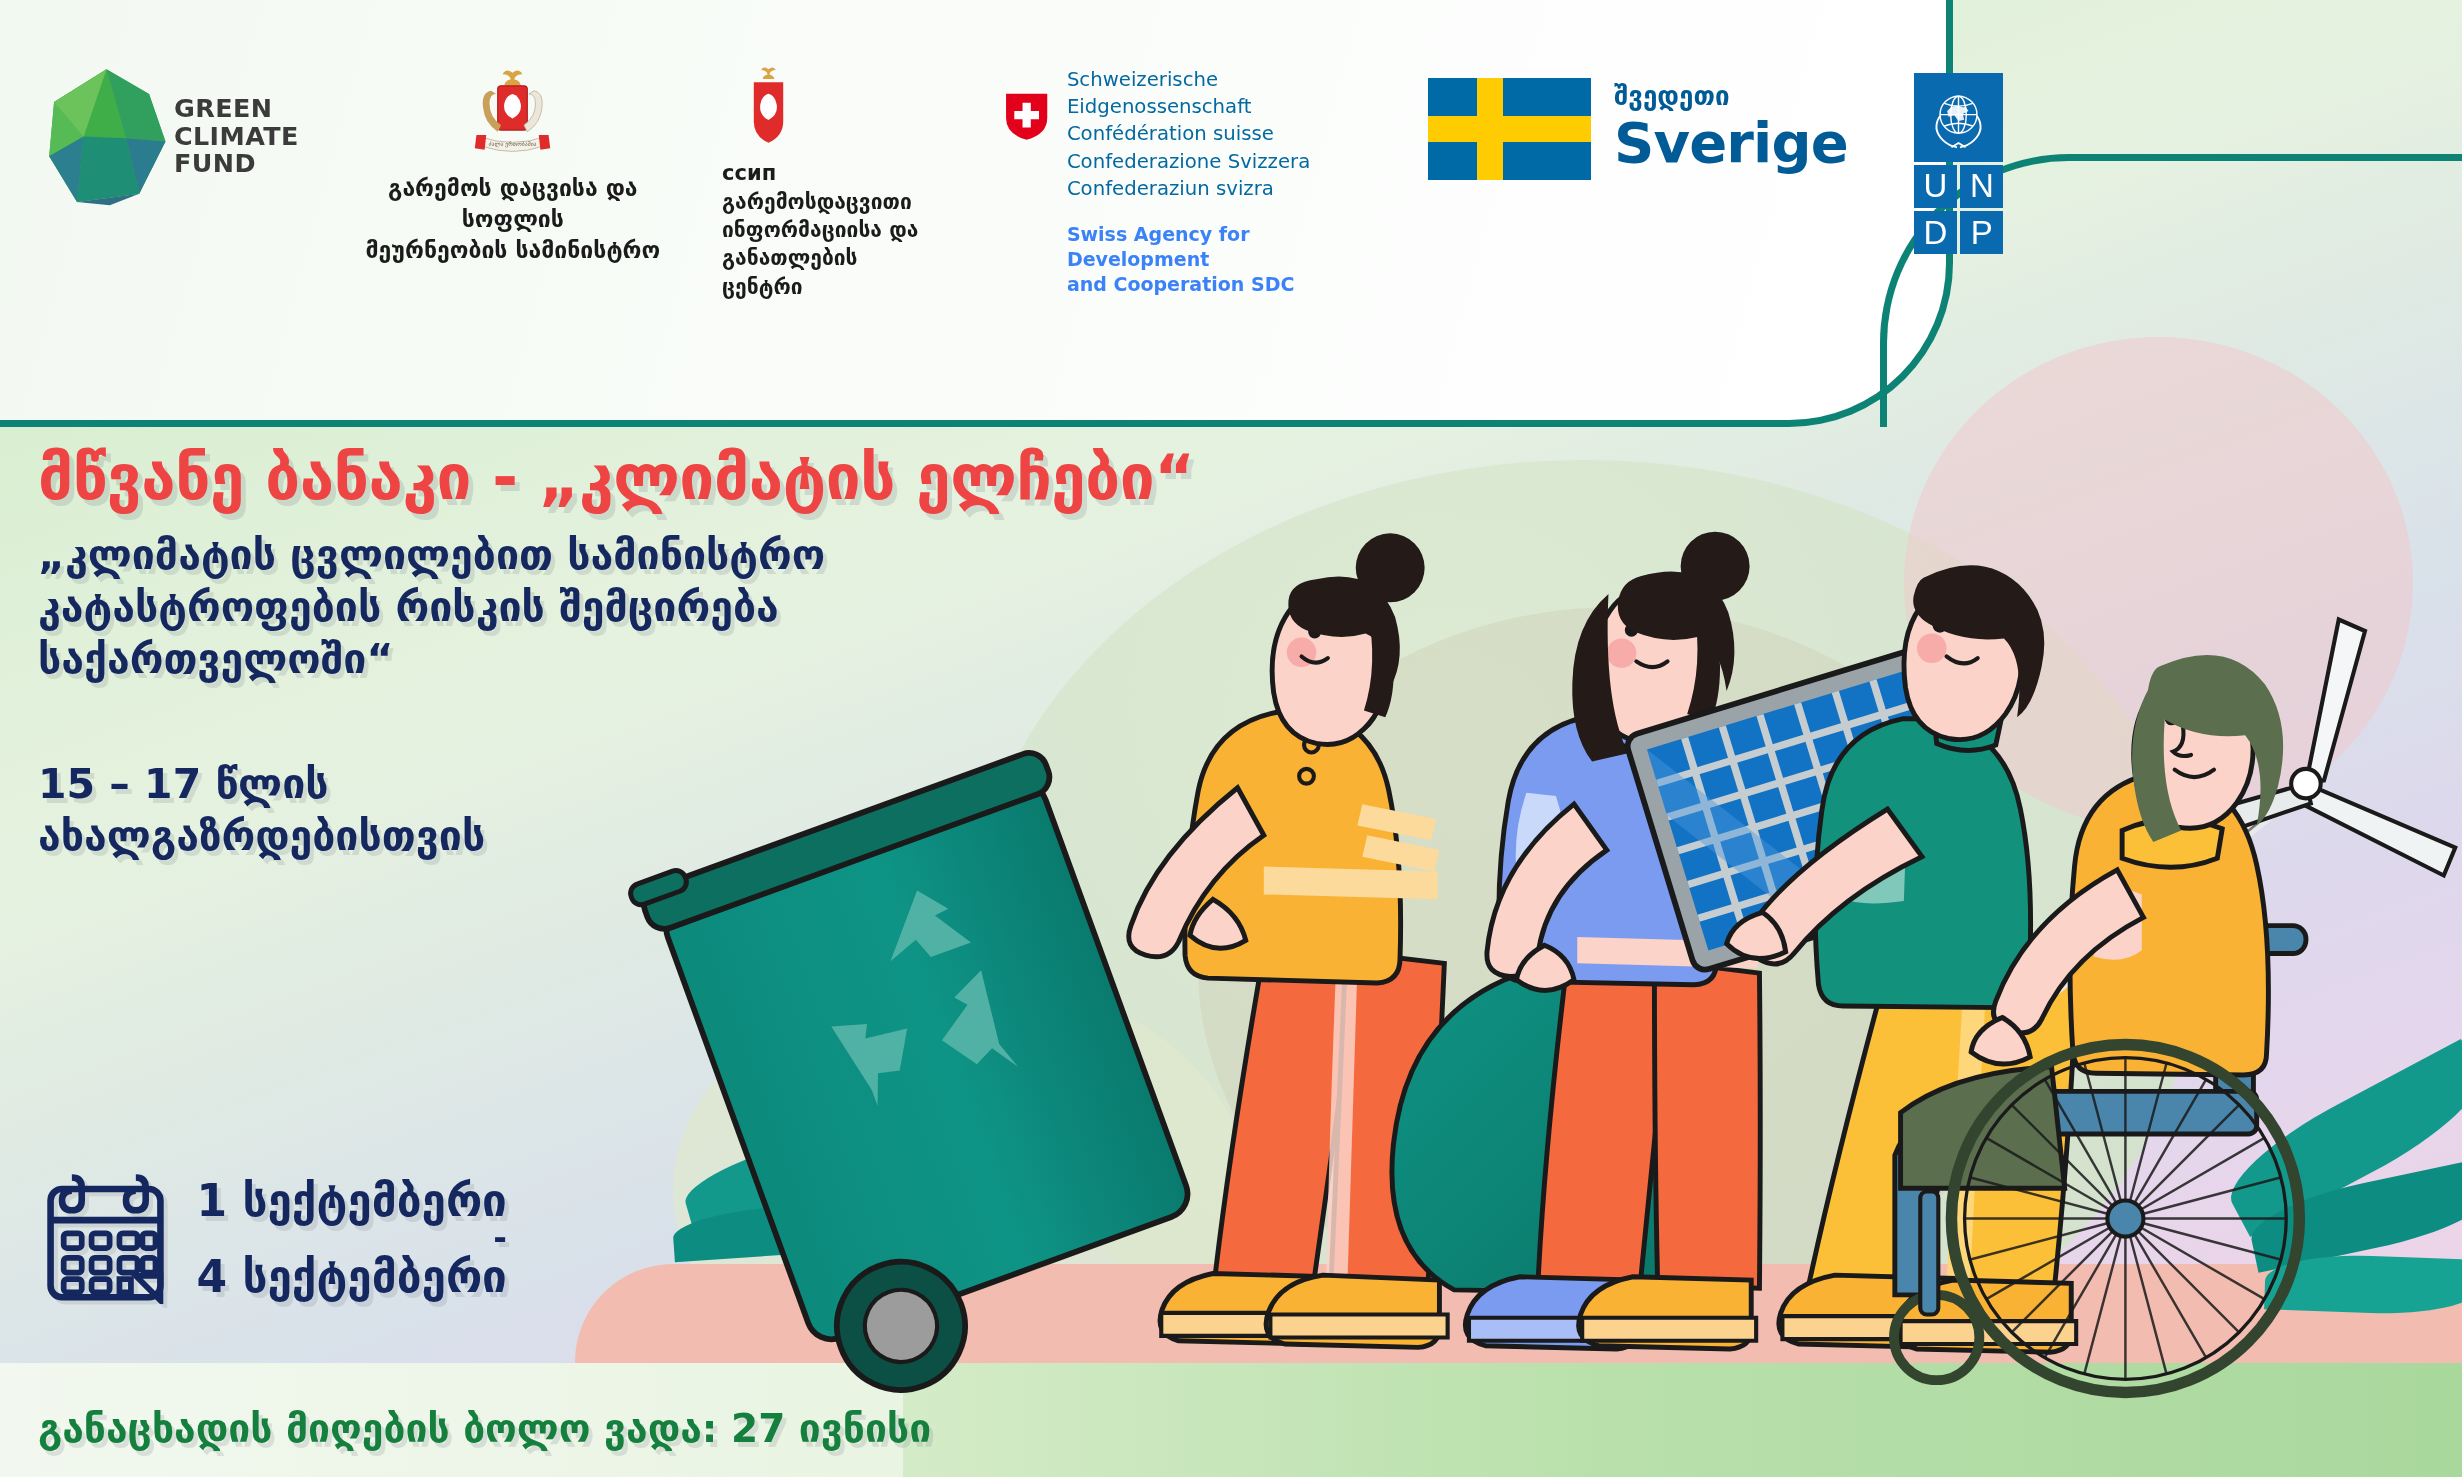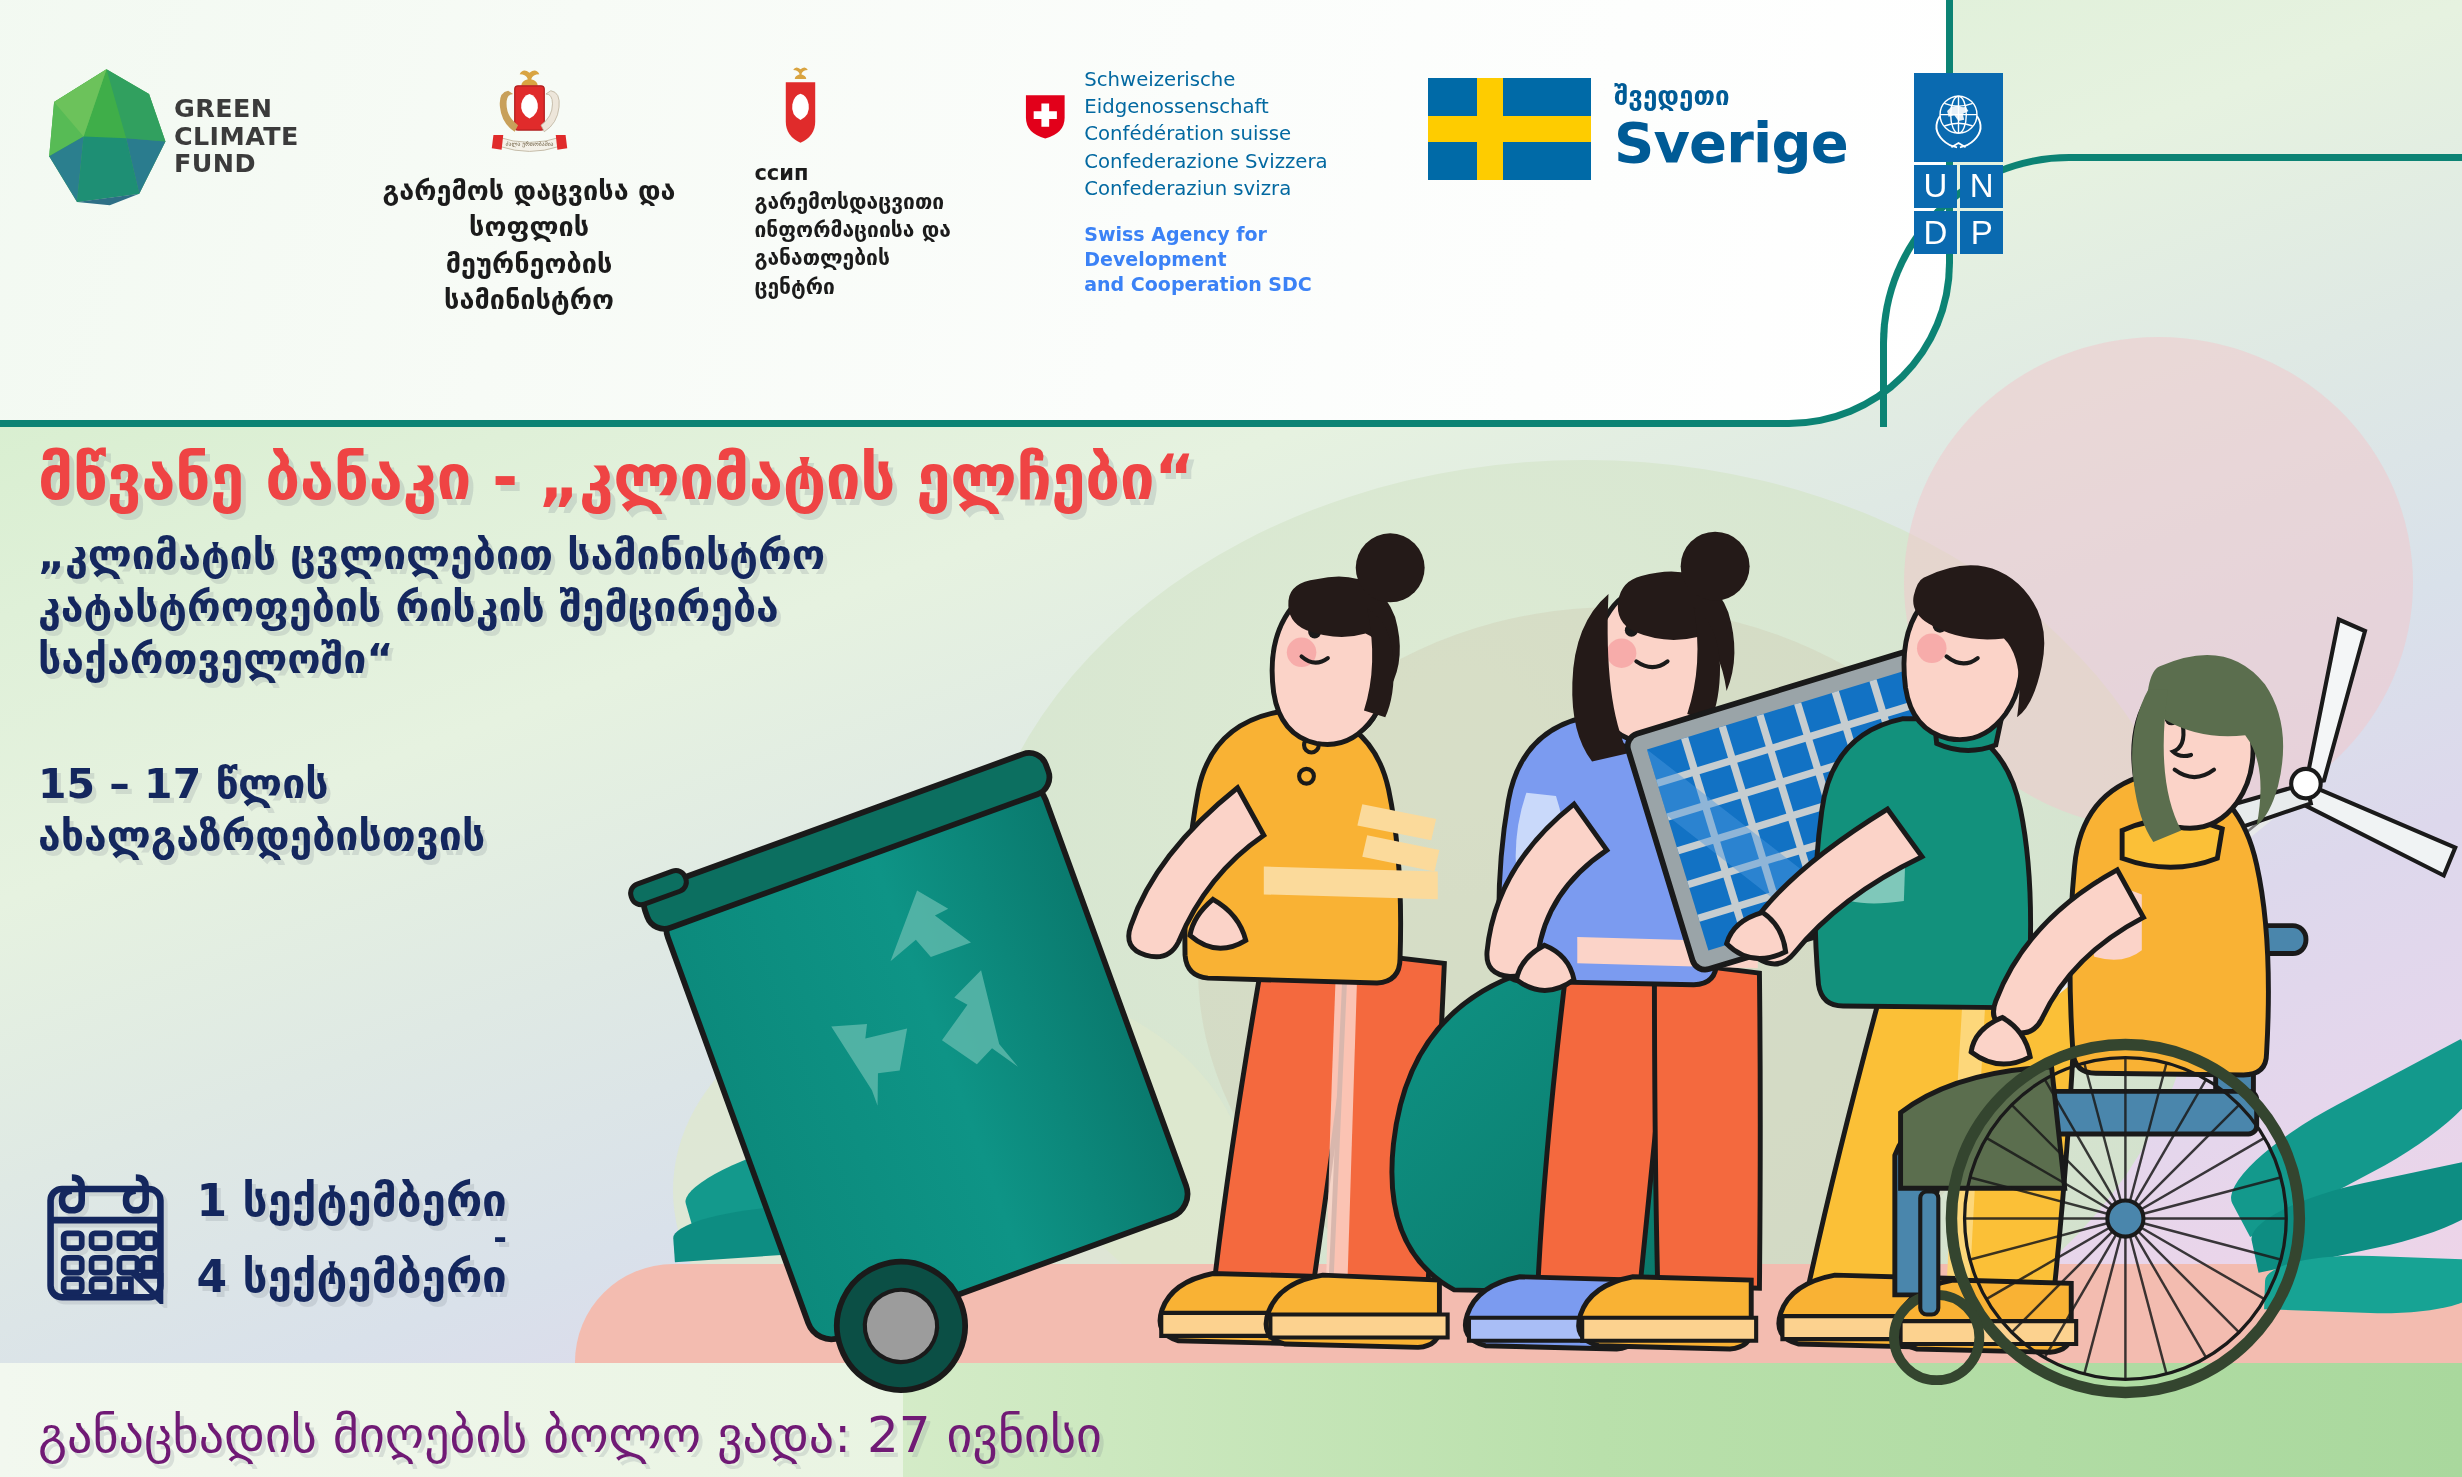--- a/index.html
+++ b/index.html
@@ -112,21 +112,21 @@
   .gcf-text {
     margin-left: 2px; font-size: 25.4px; font-weight: 700;
     line-height: 1.08; color: #3b3b3b; letter-spacing: 0.4px;
   }
 
   
   .geo { margin-left: 62px; flex-direction: column; align-items: center; }
   .geo-crest { width: 105px; height: 97px; }
   .geo-crest svg { width: 100%; height: 100%; display: block; }
   .geo-text {
-    margin-top: 9.8px; font-size: 27px; font-weight: 700;
+    margin-top: 9.8px; font-size: 23px; font-weight: 700;
     line-height: 1.35; color: #1b1b1b; text-align: center;
     font-family: "DejaVu Sans", sans-serif;
   }
 
   
   .info { margin-left: 57px; flex-direction: column; align-items: flex-start; }
   .info-crest { width: 69px; height: 85px; margin-left: 11.5px; }
   .info-crest svg { width: 100%; height: 100%; display: block; }
   .info-text {
     margin-top: 8.2px; font-size: 21px; font-weight: 700;
@@ -193,21 +193,21 @@
   }
   .cal-icon { width: 123px; height: 130px; filter: drop-shadow(4.1px 4.9px 0 rgba(120,130,140,.18)); }
   .cal-icon svg { width: 100%; height: 100%; display: block; }
   .dates {
     margin-left: 29.5px; font-size: 44px; font-weight: 700; color: #14275e;
     line-height: 1.05; text-shadow: 4.1px 4.9px 0 rgba(120,130,140,.20); text-align: right;
   }
   .dates .dash { font-size: 33px; line-height: .7; display:block; margin: 1.6px 0 4.9px 1.6px;}
   .deadline {
     position: absolute; left: 38px; top: 1408px;
-    font-size: 50px; font-weight: 400; color: #701a75; line-height: 1.1;
+    font-size: 39px; font-weight: 700; color: #15803d; line-height: 1.1;
     text-shadow: 4.1px 4.9px 0 rgba(120,130,140,.20); z-index: 7;
   }
 
   
   .illus { position: absolute; left: 0; top: 0; width: 2462px; height: 1477px; z-index: 4; pointer-events:none; }
   .illus svg { width: 2462px; height: 1477px; display: block; }
 </style>
 </head>
 <body>
 

